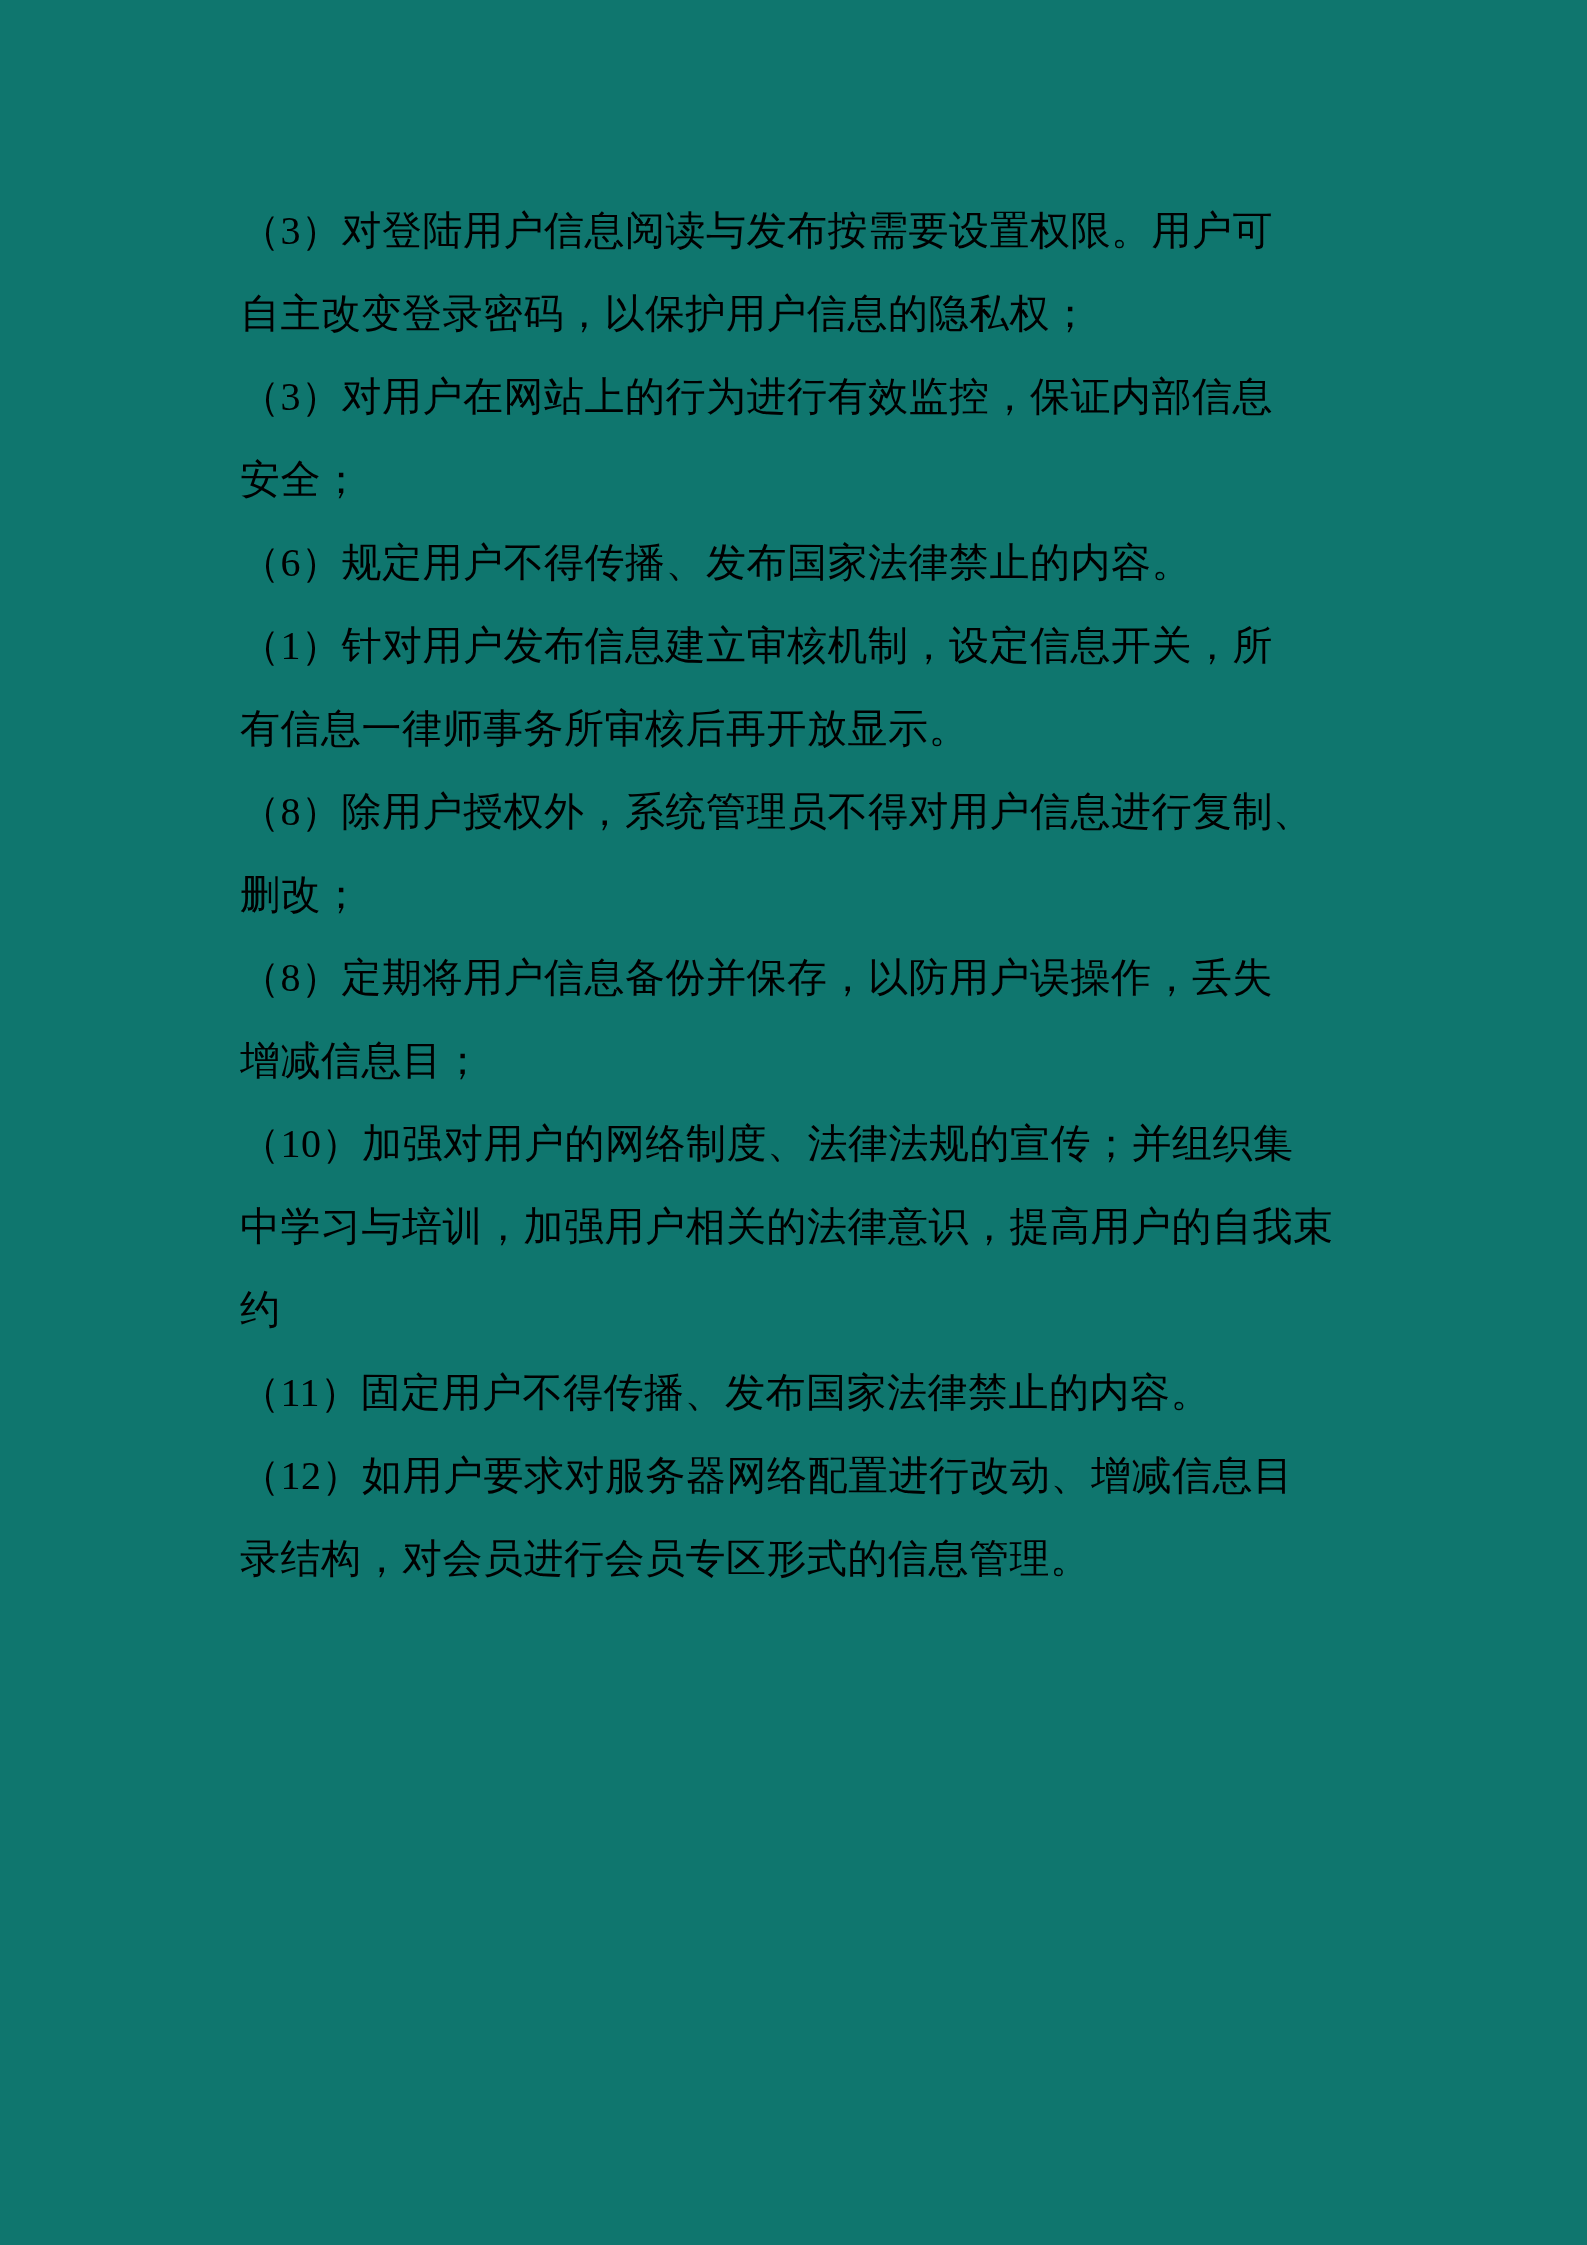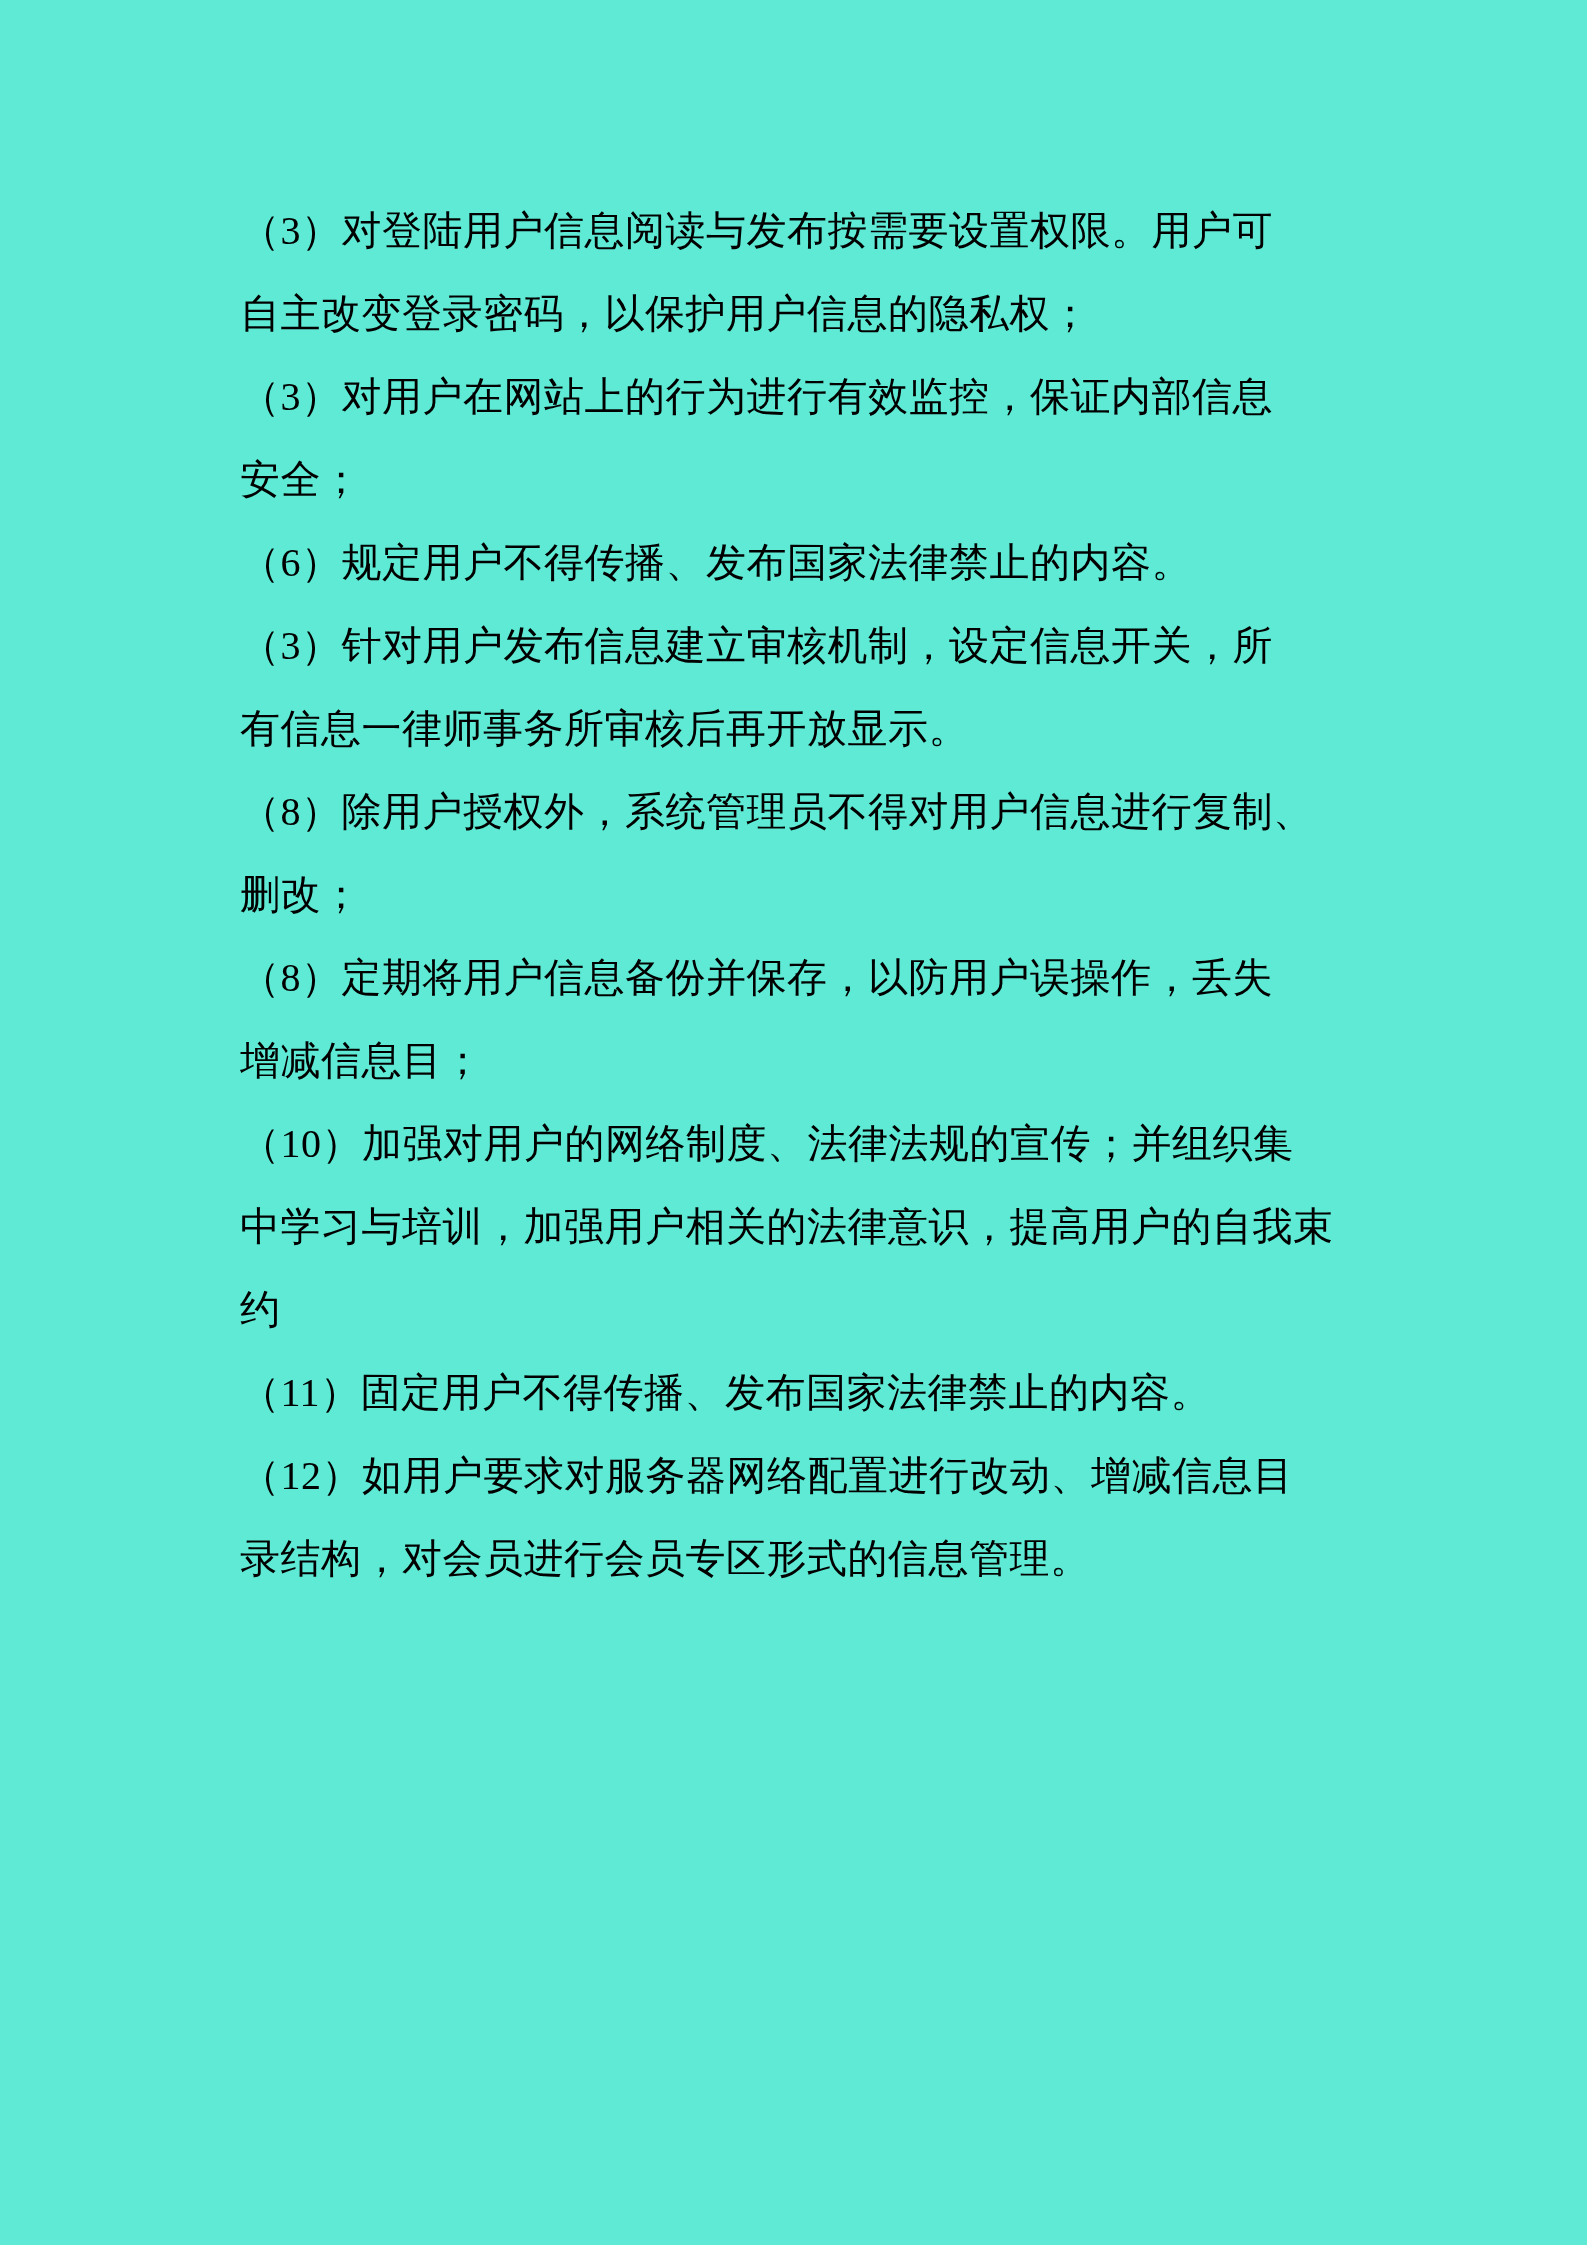--- a/index.html
+++ b/index.html
@@ -27,28 +27,28 @@
     line-height: 83px;
     height: 83px;
     color: #000000;
     white-space: nowrap;
     letter-spacing: 0.5px;
   }
 </style>
 </head>
 <body>
 
-<div class="page" style="background: #5eead4;">
+<div class="page" style="background: #0f766e;">
   <div class="text-block" id="lines-container" style="color: rgb(0, 0, 0);">
       <div class="doc-line">（3）对登陆用户信息阅读与发布按需要设置权限。用户可</div>
       <div class="doc-line">自主改变登录密码，以保护用户信息的隐私权；</div>
       <div class="doc-line">（3）对用户在网站上的行为进行有效监控，保证内部信息</div>
       <div class="doc-line">安全；</div>
       <div class="doc-line">（6）规定用户不得传播、发布国家法律禁止的内容。</div>
-      <div class="doc-line">（3）针对用户发布信息建立审核机制，设定信息开关，所</div>
+      <div class="doc-line">（1）针对用户发布信息建立审核机制，设定信息开关，所</div>
       <div class="doc-line">有信息一律师事务所审核后再开放显示。</div>
       <div class="doc-line">（8）除用户授权外，系统管理员不得对用户信息进行复制、</div>
       <div class="doc-line">删改；</div>
       <div class="doc-line">（8）定期将用户信息备份并保存，以防用户误操作，丢失</div>
       <div class="doc-line">增减信息目；</div>
       <div class="doc-line">（10）加强对用户的网络制度、法律法规的宣传；并组织集</div>
       <div class="doc-line">中学习与培训，加强用户相关的法律意识，提高用户的自我束</div>
       <div class="doc-line">约</div>
       <div class="doc-line">（11）固定用户不得传播、发布国家法律禁止的内容。</div>
       <div class="doc-line">（12）如用户要求对服务器网络配置进行改动、增减信息目</div>

